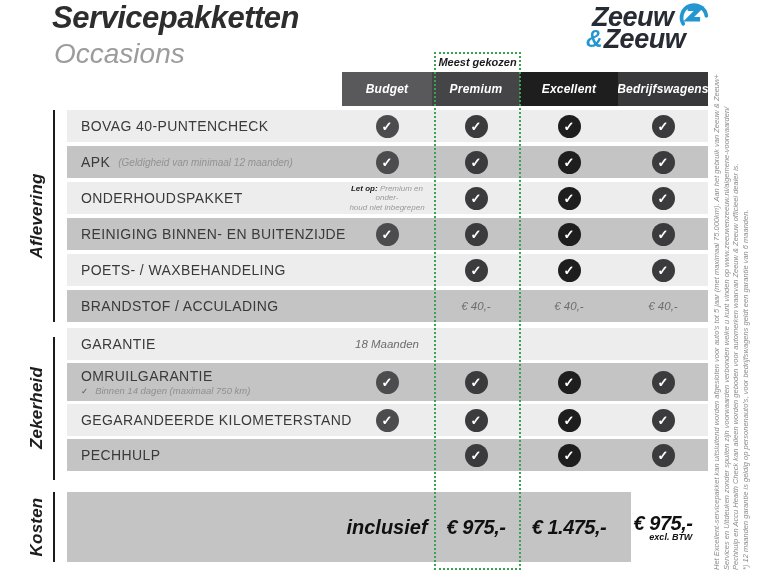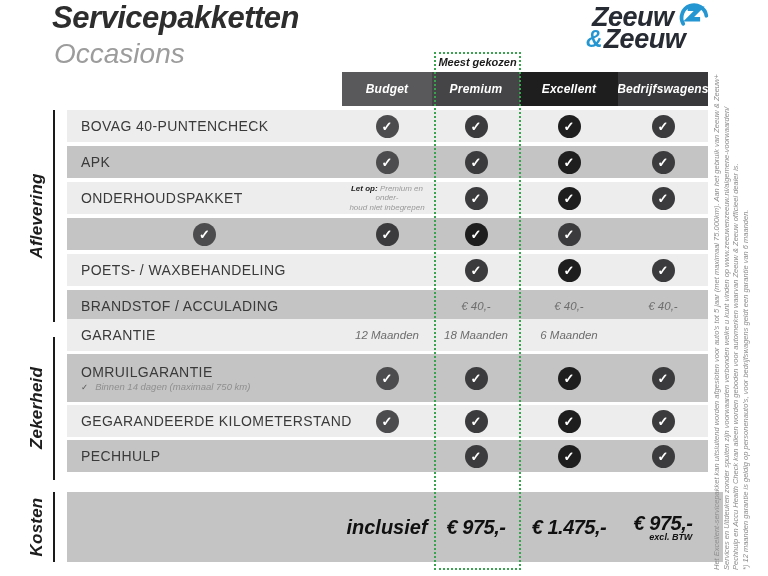--- a/index.html
+++ b/index.html
@@ -21,37 +21,37 @@
   
   .colhead{position:absolute;top:72px;height:34px;display:flex;align-items:center;justify-content:center;
            color:#fff;font-weight:bold;font-style:italic;font-size:12px;letter-spacing:0.2px;}
 
   
   .rows{position:absolute;left:67px;width:641px;}
   .row{display:grid;grid-template-columns:275px 90px 88px 98px 90px;height:32px;margin-bottom:4px;}
   .rows.s2 .row{margin-bottom:3px;}
   .row.light{background:#ededed;}
   .row.dark{background:#c4c4c4;}
-  .row.tall{height:48px;text-align:center;}
+  .row.tall{height:38px;text-align:center;}
   .cell{display:flex;align-items:center;justify-content:center;height:100%;}
   .cell.lbl{flex-direction:column;align-items:flex-start;justify-content:center;padding-left:14px;box-sizing:border-box;}
   .lblline{display:flex;align-items:center;}
   .rowlabel{font-size:14px;color:#3a3a3a;letter-spacing:0.4px;white-space:nowrap;}
   .note-inline{font-style:italic;color:#929292;font-size:10px;margin-left:8px;white-space:nowrap;}
   .sub-line{font-size:9.5px;color:#8f8f8f;font-style:italic;margin-top:1px;display:flex;align-items:baseline;}
   .sub-check{color:#555;font-style:normal;font-size:8.5px;margin-right:7px;}
 
   .check{width:23px;height:23px;border-radius:50%;color:#fff;display:flex;align-items:center;
          justify-content:center;font-size:13px;font-weight:bold;}
   .gval{font-style:italic;color:#6d6d6d;font-size:11.5px;white-space:nowrap;}
   .letop{font-size:8px;line-height:9.5px;text-align:center;color:#9a9a9a;font-style:italic;width:100%;}
   .letop b{color:#1e1e1e;}
 
   
-  .kosten{position:absolute;left:67px;top:492px;width:656px;height:70px;background:#c4c4c4;
+  .kosten{position:absolute;left:67px;top:492px;width:564px;height:70px;background:#c4c4c4;
           display:grid;grid-template-columns:275px 90px 88px 98px 90px;}
   .kost-incl{font-weight:bold;font-style:italic;font-size:20px;color:#101010;}
   .kost-price{font-weight:bold;font-style:italic;font-size:20px;color:#101010;letter-spacing:-0.5px;white-space:nowrap;}
   .kost-block{display:flex;flex-direction:column;align-items:flex-end;}
   .kost-sub{font-size:9px;font-weight:bold;font-style:italic;color:#101010;margin-top:-3px;}
 
   
   .secline{position:absolute;left:53px;width:2px;background:#1a1a1a;}
   .vlabel{position:absolute;height:22px;display:flex;align-items:center;justify-content:center;
           transform:rotate(-90deg);font-weight:bold;font-style:italic;font-size:17px;color:#1d1d1d;
@@ -122,20 +122,21 @@
         </div>
       <div class="cell">
           <span class="check" style="background: rgb(59, 59, 61);">✓</span>
         </div>
     </div>
 
     <div class="row dark">
       <div class="cell lbl">
           <span class="lblline">
         <span class="rowlabel">APK</span>
+        <span class="note-inline">(Geldigheid van minimaal 12 maanden)</span>
       </span>
         </div>
       <div class="cell">
           <span class="check" style="background: rgb(76, 76, 78);">✓</span>
         </div>
       <div class="cell">
           <span class="check" style="background: rgb(59, 59, 61);">✓</span>
         </div>
       <div class="cell">
           <span class="check" style="background: rgb(30, 30, 30);">✓</span>
@@ -160,20 +161,23 @@
         </div>
       <div class="cell">
           <span class="check" style="background: rgb(30, 30, 30);">✓</span>
         </div>
       <div class="cell">
           <span class="check" style="background: rgb(59, 59, 61);">✓</span>
         </div>
     </div>
 
     <div class="row dark">
+      <div class="cell lbl">
+          <span class="rowlabel">REINIGING BINNEN- EN BUITENZIJDE</span>
+        </div>
       <div class="cell">
           <span class="check" style="background: rgb(76, 76, 78);">✓</span>
         </div>
       <div class="cell">
           <span class="check" style="background: rgb(59, 59, 61);">✓</span>
         </div>
       <div class="cell">
           <span class="check" style="background: rgb(30, 30, 30);">✓</span>
         </div>
       <div class="cell">
@@ -207,34 +211,28 @@
         </div>
       <div class="cell">
           <span class="gval">€ 40,-</span>
         </div>
       <div class="cell">
           <span class="gval">€ 40,-</span>
         </div>
     </div>
   </div>
 
-  <div class="rows s2" style="top:319px;">
+  <div class="rows s2" style="top:328px;">
 
     <div class="row light">
       <div class="cell lbl">
           <span class="rowlabel">GARANTIE</span>
         </div>
       <div class="cell">
-          <span class="gval">12 Maanden</span>
-        </div>
-      <div class="cell">
           <span class="gval">18 Maanden</span>
-        </div>
-      <div class="cell">
-          <span class="gval">6 Maanden</span>
         </div>
     </div>
 
     <div class="row dark tall">
       <div class="cell lbl">
         <span class="rowlabel">OMRUILGARANTIE</span>
         <span class="sub-line">
           <span class="sub-check">✓</span>
           <span>Binnen 14 dagen (maximaal 750 km)</span>
         </span>

